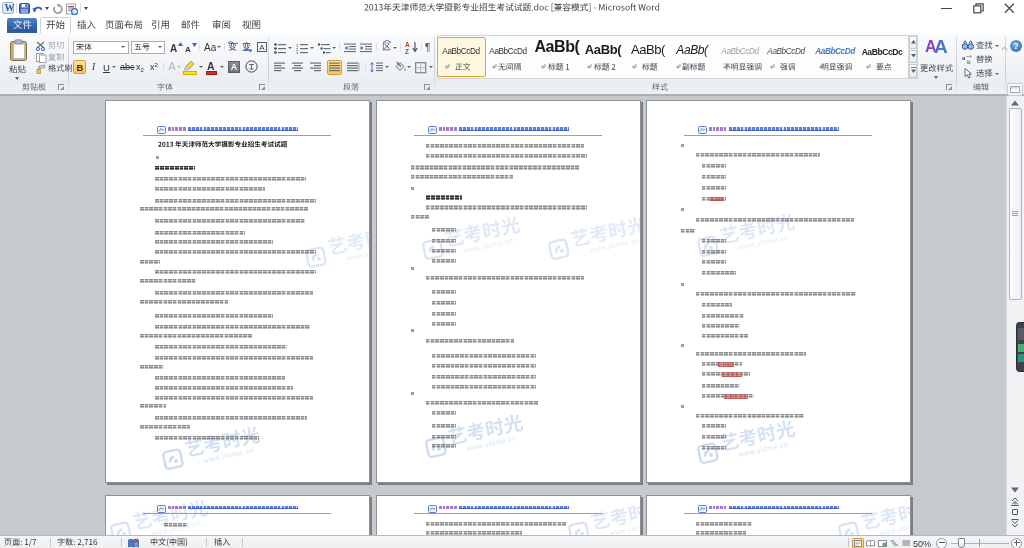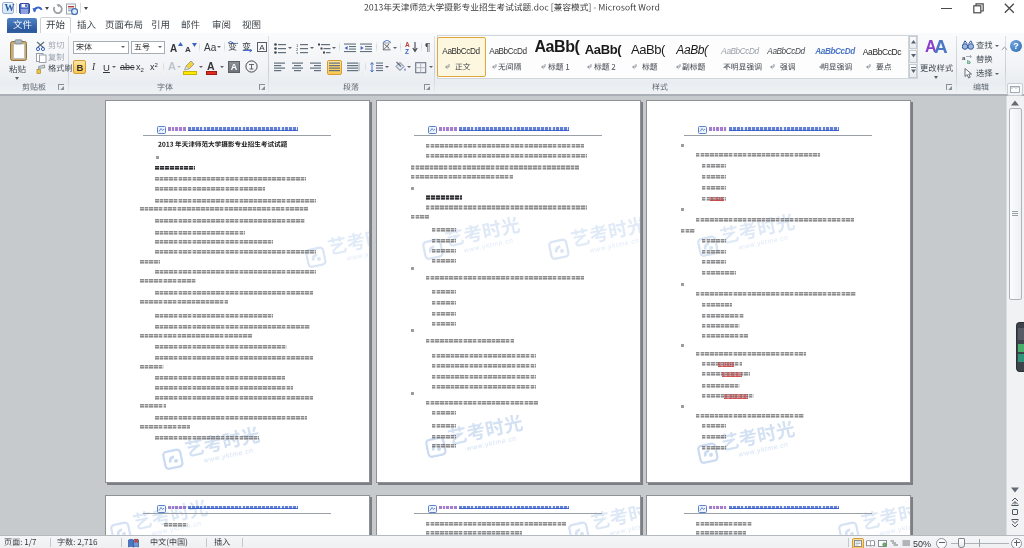--- a/index.html
+++ b/index.html
@@ -362,21 +362,21 @@
     <svg class="ic" style="left:770.0px;top:64px" width="5" height="5">
       <path d="M4 0 V3 H1 M2.5 1.5 L0.5 3 L2.5 4.5" fill="none" stroke="#7a828a" stroke-width=".8"></path>
     </svg>
     <div class="abs" style="left:812px;top:47.3px;width:46px;text-align:center;font-size:8.2px;color:#4a74c4;font-weight:bold;font-style:italic;letter-spacing:-0.4px">AaBbCcDd</div>
     <svg style="position:absolute;left:821.4px;top:62.5px;overflow:visible" width="31.2" height="10.1">
       <path fill="#3c4148" transform="translate(0,6.71) scale(0.00780,-0.00780)" d="M338 451V252H151V451ZM338 519H151V710H338ZM80 779V88H151V182H408V779ZM854 727V554H574V727ZM501 797V441C501 285 484 94 314 -35C330 -46 358 -71 369 -87C484 1 535 122 558 241H854V19C854 1 847 -5 829 -5C812 -6 749 -7 684 -4C695 -25 708 -57 711 -78C798 -78 852 -76 885 -64C917 -52 928 -28 928 19V797ZM854 486V309H568C573 354 574 399 574 440V486ZM1244 570H1757V466H1244ZM1244 731H1757V628H1244ZM1171 791V405H1833V791ZM1820 330C1787 266 1727 180 1682 126L1740 97C1786 151 1842 230 1885 300ZM1124 297C1165 233 1213 145 1236 93L1297 123C1275 174 1224 260 1183 322ZM1571 365V39H1423V365H1352V39H1040V-33H1960V39H1643V365ZM2517 723H2807V600H2517ZM2448 787V537H2628V447H2427V178H2628V32L2381 18L2392 -55C2519 -46 2698 -33 2871 -19C2884 -44 2894 -68 2900 -88L2965 -59C2944 1 2891 92 2839 160L2778 134C2797 107 2817 77 2836 46L2699 37V178H2906V447H2699V537H2879V787ZM2493 384H2628V241H2493ZM2699 384H2837V241H2699ZM2085 564C2077 469 2062 344 2047 267H2091L2287 266C2275 92 2262 23 2243 4C2234 -6 2225 -7 2209 -7C2192 -7 2148 -6 2103 -2C2115 -21 2123 -51 2124 -72C2170 -75 2216 -75 2240 -73C2269 -71 2288 -64 2305 -43C2333 -13 2348 74 2361 302C2363 312 2364 335 2364 335H2127C2133 384 2140 441 2146 495H2368V787H2058V718H2298V564ZM3105 772C3159 726 3226 659 3256 615L3309 668C3277 710 3209 774 3154 818ZM3043 526V454H3184V107C3184 54 3148 15 3128 -1C3142 -12 3166 -37 3175 -52C3188 -35 3212 -15 3345 91C3331 44 3311 0 3283 -39C3298 -47 3327 -68 3338 -79C3436 57 3450 268 3450 422V728H3856V11C3856 -4 3851 -9 3836 -9C3822 -10 3775 -10 3723 -8C3733 -27 3744 -58 3747 -77C3818 -77 3861 -76 3888 -65C3915 -52 3924 -30 3924 10V795H3383V422C3383 327 3380 216 3352 113C3344 128 3335 149 3330 164L3257 108V526ZM3620 698V614H3512V556H3620V454H3490V397H3818V454H3681V556H3793V614H3681V698ZM3512 315V35H3570V81H3781V315ZM3570 259H3723V138H3570Z"></path>
     </svg>
     <svg class="ic" style="left:819.0px;top:64px" width="5" height="5">
       <path d="M4 0 V3 H1 M2.5 1.5 L0.5 3 L2.5 4.5" fill="none" stroke="#7a828a" stroke-width=".8"></path>
     </svg>
-    <div class="abs" style="left:860px;top:47.0px;width:44px;text-align:center;font-size:8.5px;color:#1f1f1f;font-weight:normal;font-style:normal;letter-spacing:-0.4px">AaBbCcDc</div>
+    <div class="abs" style="left:860px;top:47.0px;width:44px;text-align:center;font-size:8.5px;color:#1f1f1f;font-weight:bold;font-style:normal;letter-spacing:-0.4px">AaBbCcDc</div>
     <svg style="position:absolute;left:876.2px;top:62.5px;overflow:visible" width="15.6" height="10.1">
       <path fill="#3c4148" transform="translate(0,6.71) scale(0.00780,-0.00780)" d="M672 232C639 174 593 129 532 93C459 111 384 127 310 141C331 168 355 199 378 232ZM119 645V386H386C372 358 355 328 336 298H54V232H291C256 183 219 137 186 101C271 85 354 68 433 49C335 15 211 -4 59 -13C72 -30 84 -57 90 -78C279 -62 428 -33 541 22C668 -12 778 -47 860 -80L924 -22C844 8 739 40 623 71C680 113 724 166 755 232H947V298H422C438 324 453 350 466 375L420 386H888V645H647V730H930V797H69V730H342V645ZM413 730H576V645H413ZM190 583H342V447H190ZM413 583H576V447H413ZM647 583H814V447H647ZM1237 465H1760V286H1237ZM1340 128C1353 63 1361 -21 1361 -71L1437 -61C1436 -13 1426 70 1411 134ZM1547 127C1576 65 1606 -19 1617 -69L1690 -50C1678 0 1646 81 1615 142ZM1751 135C1801 72 1857 -17 1880 -72L1951 -42C1926 13 1868 98 1818 161ZM1177 155C1146 81 1095 0 1042 -46L1110 -79C1165 -26 1216 58 1248 136ZM1166 536V216H1835V536H1530V663H1910V734H1530V840H1455V536Z"></path>
     </svg>
     <svg class="ic" style="left:866.0px;top:64px" width="5" height="5">
       <path d="M4 0 V3 H1 M2.5 1.5 L0.5 3 L2.5 4.5" fill="none" stroke="#7a828a" stroke-width=".8"></path>
     </svg>
     <div class="abs" style="left:908px;top:35px;width:10px;height:44px;background:#eef1f4;border:1px solid #d0d5da"></div>
     <div class="abs" style="left:909px;top:36px;width:8px;height:13px;background:linear-gradient(#fbfcfd,#e8ecf0);border:.5px solid #c5cbd2"></div>
     <svg class="ic" style="left:910.5px;top:40px" width="5" height="4">
       <path d="M2.5 0 L5 3.5 H0 Z" fill="#5a6470"></path>

